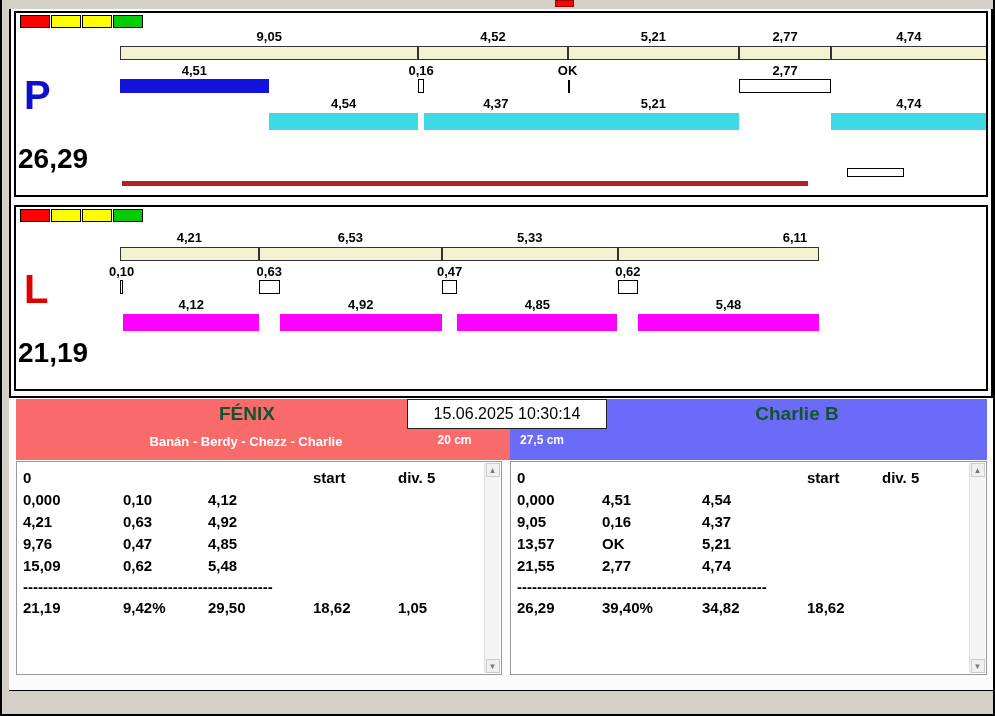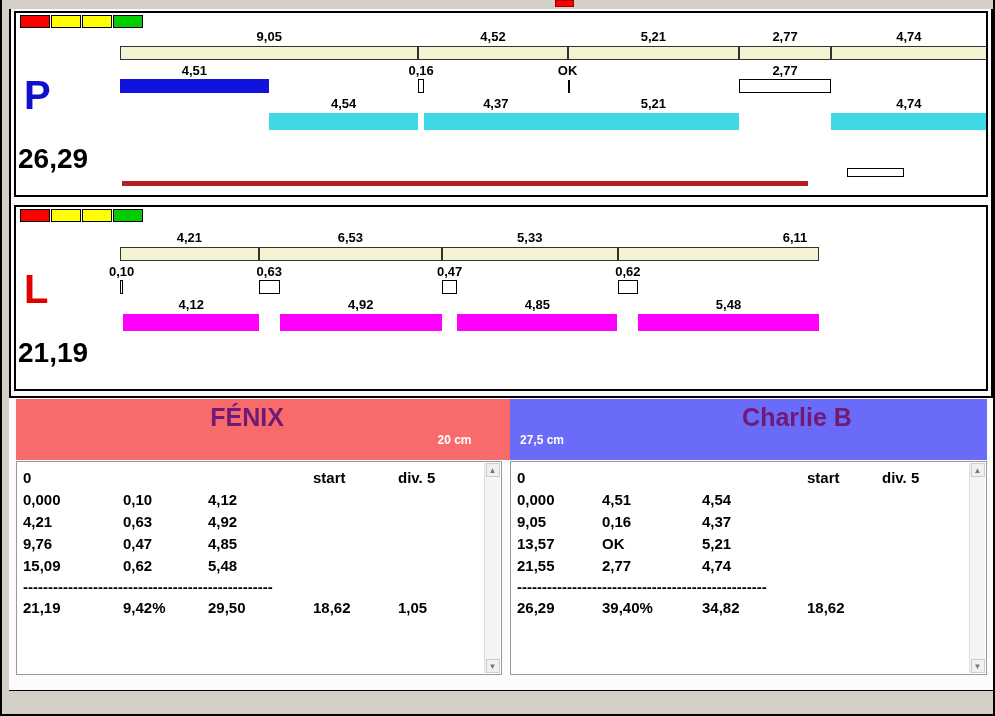--- a/index.html
+++ b/index.html
@@ -32,21 +32,21 @@
   .tick{position:absolute;width:2px;height:13px;background:#000}
   .lane-letter{position:absolute;left:8px;top:62px;font-size:40px;font-weight:bold;line-height:1}
   #panelP .lane-letter{color:#1010cc}
   #panelL .lane-letter{color:#e00000}
   .lane-total{position:absolute;left:2px;top:130px;font-size:28px;font-weight:bold;color:#000}
   
   .bottom-frame{position:absolute;left:7px;top:396px;width:984px;height:294px;background:#fbfbfb;border-top:2px solid #000}
   .hdr{position:absolute;top:399px;height:61px}
   .hdr-red{left:14px;width:494px}
   .hdr-blue{left:508px;width:477px}
-  .team-title{position:absolute;top:403px;font-size:25px;font-weight:bold;color:#701a75;text-align:center}
+  .team-title{position:absolute;top:403px;font-size:19px;font-weight:bold;color:#14532d;text-align:center}
   #titleL{left:50px;width:390px}
   #titleR{left:605px;width:380px}
   .team-dogs{position:absolute;top:434px;font-size:13px;font-weight:bold;color:#fff;text-align:center;white-space:nowrap}
   #dogsL{left:14px;width:460px}
   #dogsR{left:605px;width:380px}
   .height-label{position:absolute;top:433px;font-size:12px;font-weight:bold;color:#fff;white-space:nowrap}
   #hgtL{left:405px;width:95px;text-align:center}
   #hgtR{left:518px}
   .ts-box{position:absolute;left:405px;top:399px;width:200px;height:30px;background:#fff;border:1px solid #222;
           font-size:16px;color:#000;display:flex;align-items:center;justify-content:center;white-space:nowrap}
@@ -145,22 +145,24 @@
       <div class="bar-label" style="left: 712.481px; top: 90px;">5,48</div>
       <div class="cbar run" style="left: 622.116px; top: 107px; width: 180.73px; height: 17px; background: rgb(255, 0, 255);"></div>
     </div>
 
   <div class="bottom-frame"></div>
   <div class="hdr hdr-red" id="hdrRed" style="background: rgb(249, 107, 107);"></div>
   <div class="hdr hdr-blue" id="hdrBlue" style="background: rgb(107, 107, 249);"></div>
 
   <div class="team-title" id="titleL">FÉNIX</div>
   <div class="team-title" id="titleR">Charlie B</div>
+  <div class="team-dogs" id="dogsL">Banán - Berdy - Chezz - Charlie</div>
   <div class="height-label" id="hgtL">20 cm</div>
   <div class="height-label" id="hgtR">27,5 cm</div>
+  <div class="ts-box">15.06.2025 10:30:14</div>
 
   <div class="result-table" id="tableL">
     <div class="tbody">
         <div class="trow">
           <div>0</div>
           <div></div>
           <div></div>
           <div>start</div>
           <div>div. 5</div>
         </div>

